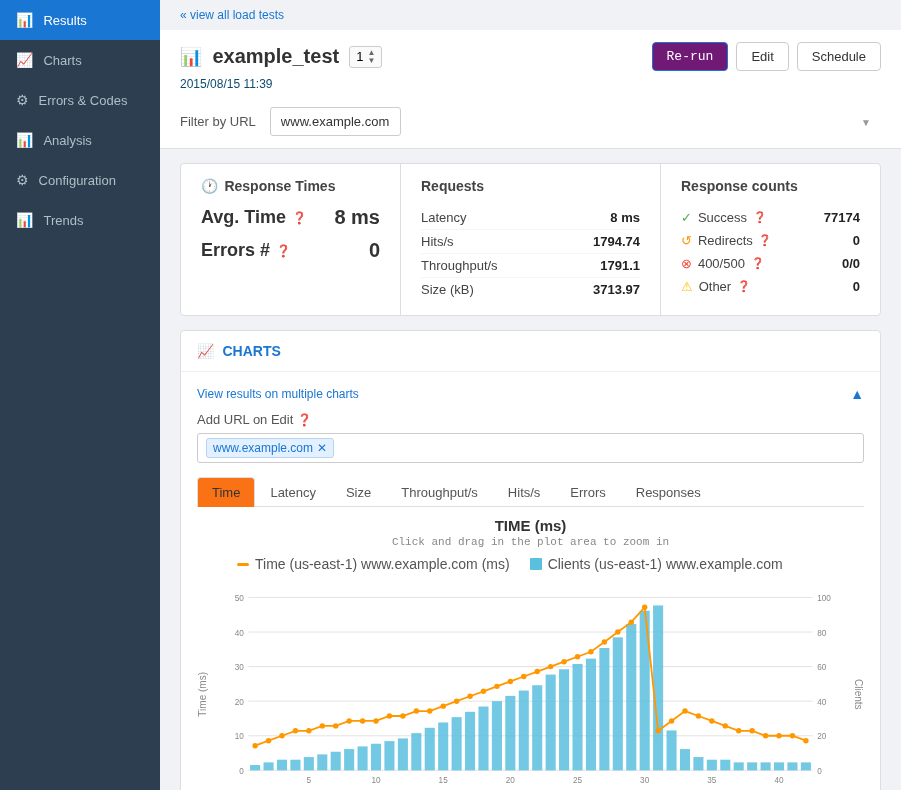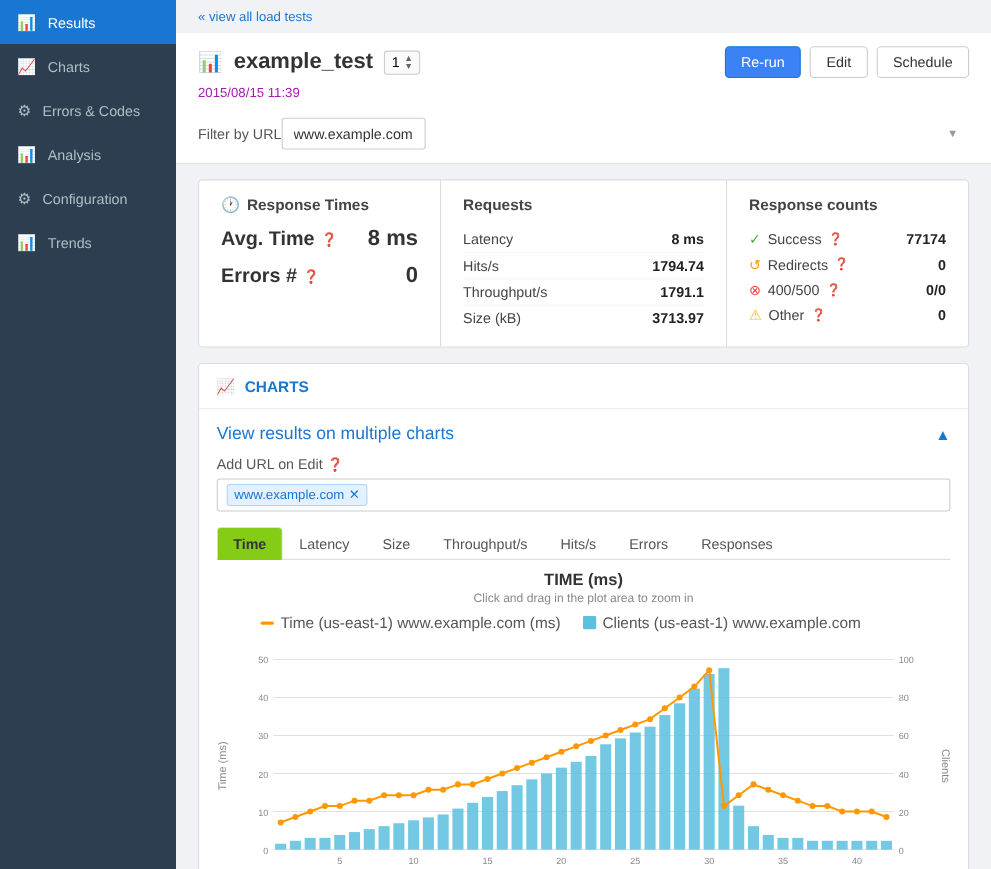--- a/index.html
+++ b/index.html
@@ -21,23 +21,23 @@
     .header-section { background: #fff; padding: 12px 20px 12px 20px; border-bottom: 1px solid #e0e0e0; }
     .header-row { display: flex; align-items: center; justify-content: space-between; margin-bottom: 6px; }
     .title-row { display: flex; align-items: center; gap: 10px; }
     .title-icon { color: #555; font-size: 18px; }
     .test-name { font-size: 20px; font-weight: bold; color: #333; }
     .run-counter { display: flex; align-items: center; border: 1px solid #ccc; border-radius: 3px; padding: 2px 6px; font-size: 13px; gap: 4px; background: #fafafa; }
     .run-arrows { display: flex; flex-direction: column; cursor: pointer; }
     .run-arrows span { font-size: 8px; line-height: 1; color: #666; }
     .header-buttons { display: flex; gap: 8px; }
     .btn { padding: 6px 14px; border-radius: 4px; border: 1px solid #ccc; cursor: pointer; font-size: 13px; background: #fff; color: #333; }
-    .btn-primary { background: #3b82f6; color: #fff; border-color: #1976d2; }
-    .subtitle { font-size: 12px; color: #a21caf; margin-bottom: 8px; }
-    .filter-row { display: flex; align-items: center; margin-top: 16px; justify-content: space-between; }
+    .btn-primary { background: #701a75; color: #fff; border-color: #1976d2; font-family: Liberation Mono, monospace; }
+    .subtitle { font-size: 12px; color: #0c4a6e; margin-bottom: 8px; }
+    .filter-row { display: flex; align-items: center; gap: 14px; margin-top: 16px; justify-content: space-between; }
     .filter-label { font-size: 13px; color: #555; }
     .filter-select { flex: 1; padding: 6px 10px; border: 1px solid #ccc; border-radius: 3px; font-size: 13px; background: #fff; color: #333; appearance: none; -webkit-appearance: none; position: relative; }
     .filter-select-wrap { flex: 1; position: relative; }
     .filter-select-wrap::after { content: '▼'; position: absolute; right: 10px; top: 50%; transform: translateY(-50%); font-size: 10px; color: #999; pointer-events: none; }
 
     
     .stats-section { display: flex; margin: 14px 20px; gap: 0; border: 1px solid #ddd; border-radius: 4px; background: #fff; }
     .stats-box { padding: 14px 20px; border-right: 1px solid #ddd; }
     .stats-box:last-child { border-right: none; }
     .stats-box-title { font-size: 14px; font-weight: bold; color: #444; margin-bottom: 12px; display: flex; align-items: center; gap: 6px; }
@@ -58,37 +58,37 @@
     .resp-label { display: flex; align-items: center; gap: 6px; color: #444; }
     .resp-val { font-weight: bold; color: #222; }
 
     
     .charts-section { margin: 0 20px 20px 20px; background: #fff; border: 1px solid #ddd; border-radius: 4px; }
     .charts-header { padding: 12px 16px; border-bottom: 1px solid #eee; display: flex; align-items: center; gap: 8px; }
     .charts-title { font-size: 14px; font-weight: bold; color: #1976d2; }
     .charts-icon { color: #1976d2; font-size: 14px; }
 
     .charts-body { padding: 14px 16px; }
-    .charts-link { color: #1976d2; font-size: 16px; cursor: pointer; text-decoration: none; display: flex; align-items: center; justify-content: space-between; }
+    .charts-link { color: #1976d2; font-size: 12px; cursor: pointer; text-decoration: none; display: flex; align-items: center; justify-content: space-between; }
     .collapse-icon { color: #1976d2; font-size: 14px; }
 
     .add-url-label { font-size: 13px; color: #555; margin: 10px 0 6px 0; display: flex; align-items: center; gap: 4px; }
     .url-tag-input { display: flex; align-items: center; border: 1px solid #ccc; border-radius: 3px; padding: 4px 8px; background: #fff; gap: 6px; }
     .url-tag { background: #e3f0ff; border: 1px solid #b3d4f5; border-radius: 3px; padding: 2px 6px; font-size: 12px; color: #1976d2; display: flex; align-items: center; gap: 4px; }
     .url-tag-close { cursor: pointer; color: #1976d2; font-size: 12px; }
 
     
     .chart-tabs { display: flex; border-bottom: 1px solid #ddd; margin-top: 14px; }
     .chart-tab { padding: 7px 14px; font-size: 13px; color: #555; cursor: pointer; border: 1px solid transparent; border-bottom: none; border-radius: 4px 4px 0 0; margin-bottom: -1px; }
-    .chart-tab.active { background: #84cc16; border-color: #ddd; color: #333; font-weight: bold; }
+    .chart-tab.active { background: #f97316; border-color: #ddd; color: #333; font-weight: normal; }
 
     
     .chart-area { padding: 10px 0; }
     .chart-title { text-align: center; font-size: 15px; font-weight: bold; color: #333; margin-bottom: 2px; }
-    .chart-subtitle { text-align: center; font-size: 11px; color: #888; margin-bottom: 8px; }
+    .chart-subtitle { text-align: center; font-size: 11px; color: #888; margin-bottom: 8px; font-family: Liberation Mono, monospace; }
     .chart-legend { display: flex; gap: 20px; margin-left: 40px; margin-bottom: 6px; }
     .legend-item { display: flex; align-items: center; gap: 6px; font-size: 14px; color: #555; }
     .legend-dot { width: 12px; height: 3px; border-radius: 2px; }
     .legend-dot-orange { background: #ff9800; }
     .legend-dot-blue { width: 12px; height: 12px; background: #5bc0de; border-radius: 1px; }
   </style>
 </head>
 <body>
 
 <div class="sidebar">

